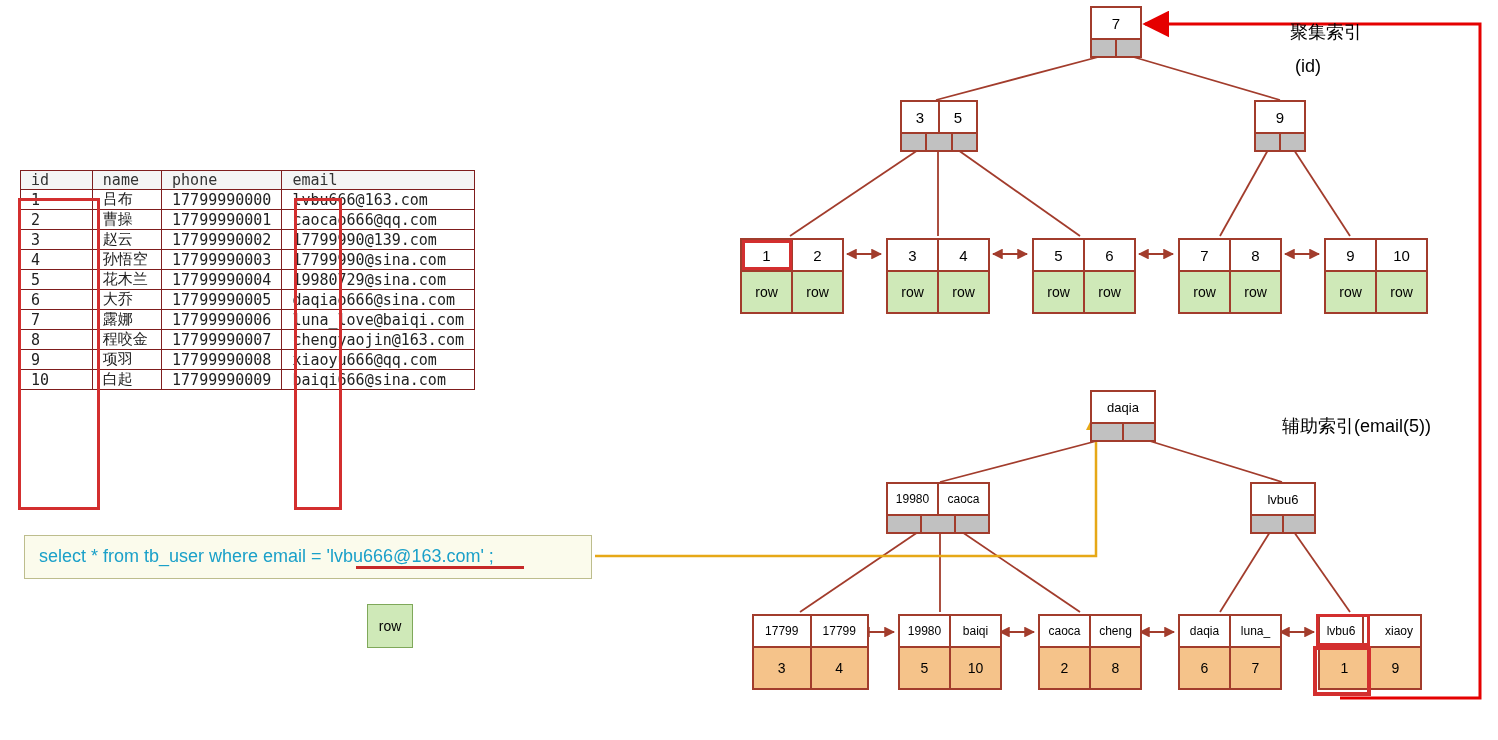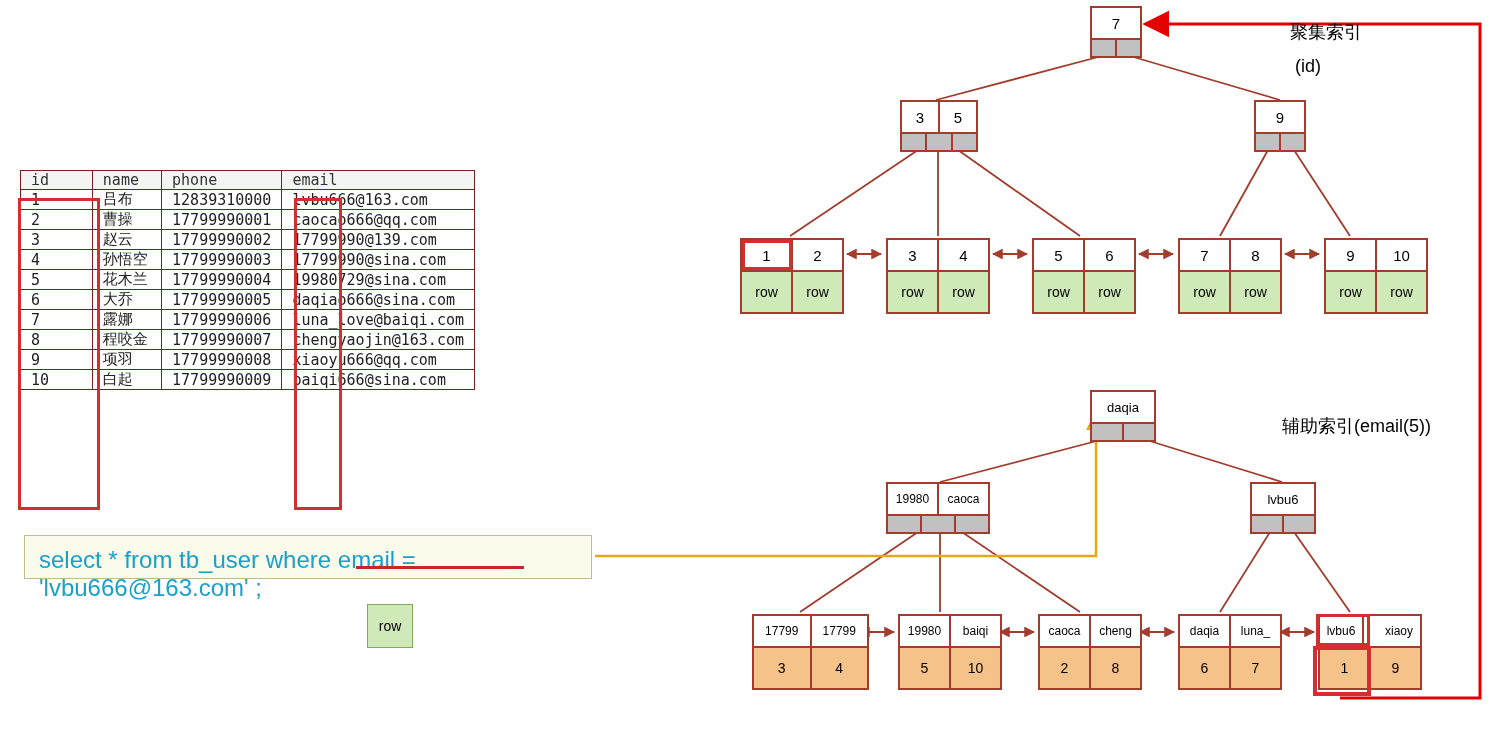--- a/index.html
+++ b/index.html
@@ -49,21 +49,21 @@
   
   .sql-box {
     position: absolute;
     left: 24px;
     top: 535px;
     width: 568px;
     height: 44px;
     background: #fbfbec;
     border: 1px solid #bdbd8d;
     color: #1aa0c9;
-    font-size: 24px;
+    font-size: 18px;
     padding: 10px 14px;
     font-family: Arial, sans-serif;
   }
   .sql-underline {
     position: absolute;
     left: 356px;
     top: 566px;
     width: 168px;
     height: 3px;
     background: #c62828;
@@ -221,21 +221,21 @@
       <th class="col-id">id</th>
       <th class="col-name">name</th>
       <th class="col-phone">phone</th>
       <th class="col-email">email</th>
     </tr>
   </thead>
   <tbody id="tbody">
       <tr>
         <td class="col-id">1</td>
         <td>吕布</td>
-        <td>12839310000</td>
+        <td>17799990000</td>
         <td>lvbu666@163.com</td>
       </tr>
       <tr>
         <td class="col-id">2</td>
         <td>曹操</td>
         <td>17799990001</td>
         <td>caocao666@qq.com</td>
       </tr>
       <tr>
         <td class="col-id">3</td>

